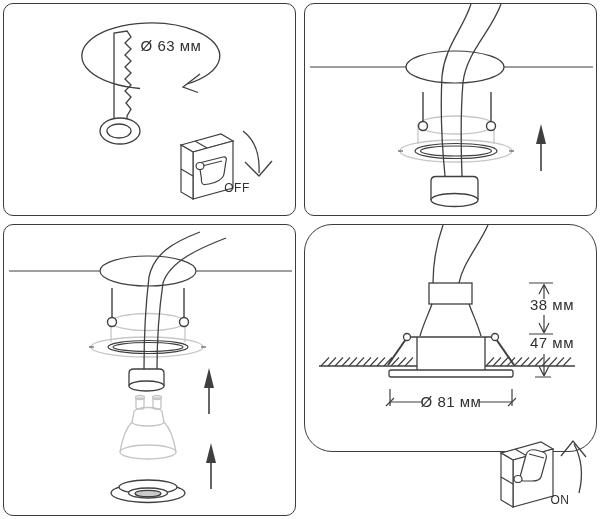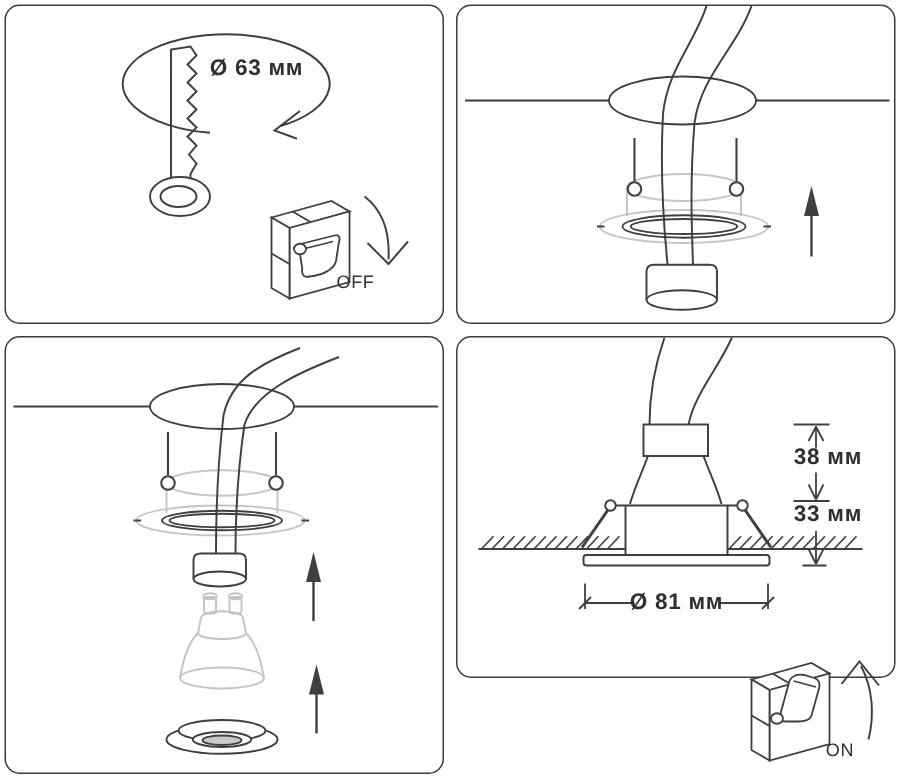--- a/index.html
+++ b/index.html
@@ -7,27 +7,27 @@
     position:relative;width:600px;height:519px;background:#ffffff;
     font-family:"Liberation Sans", sans-serif;overflow:hidden;
   }
   .panel{
     position:absolute;background:#ffffff;border:1.6px solid #3c3c3c;
     border-radius:10px;box-sizing:border-box;
   }
   #panel1{left:3px;top:3px;width:293px;height:213px;}
   #panel2{left:304px;top:3px;width:293px;height:213px;}
   #panel3{left:3px;top:224px;width:293px;height:292px;}
-  #panel4{left:304px;top:224px;width:293px;height:228px;}
+  #panel4{left:304px;top:224px;width:293px;height:228px;border-radius:28px;}
   .panel svg{position:absolute;left:0;top:0;}
   .lbl{
     position:absolute;color:#2f2f2f;letter-spacing:0.5px;white-space:nowrap;
     text-align:center;line-height:1.1;
   }
-  .dim{font-size:15px;font-weight:bold;}
+  .dim{font-size:15px;}
   .sw{font-size:12px;}
 </style>
 </head>
 <body>
 
 <div id="canvas">
 
   <div class="panel" id="panel1">
     <svg width="290" height="210" viewBox="0 0 290 210" fill="none">
 
@@ -221,18 +221,18 @@
         <path d="M224 229 L239 233"></path>
         <ellipse cx="213" cy="254" rx="4" ry="3.5"></ellipse>
       </g>
 
       <g stroke="#3f3f3f" stroke-width="1.3" fill="none">
         <path d="M274 268 C278 252 277 234 269 219"></path>
         <path d="M256 231 L268 216 L281 232"></path>
       </g>
     </svg>
     <div class="lbl dim" style="left:216px;top:72px;width:62px;">38 мм</div>
-    <div class="lbl dim" style="left:216px;top:110px;width:62px;">33 мм</div>
+    <div class="lbl dim" style="left:216px;top:110px;width:62px;">47 мм</div>
     <div class="lbl dim" style="left:110px;top:169px;width:72px;text-align:center;">Ø 81 мм</div>
     <div class="lbl sw" style="left:237px;top:269px;width:36px;">ON</div>
   </div>
 
 </div>
 
 </body></html>

